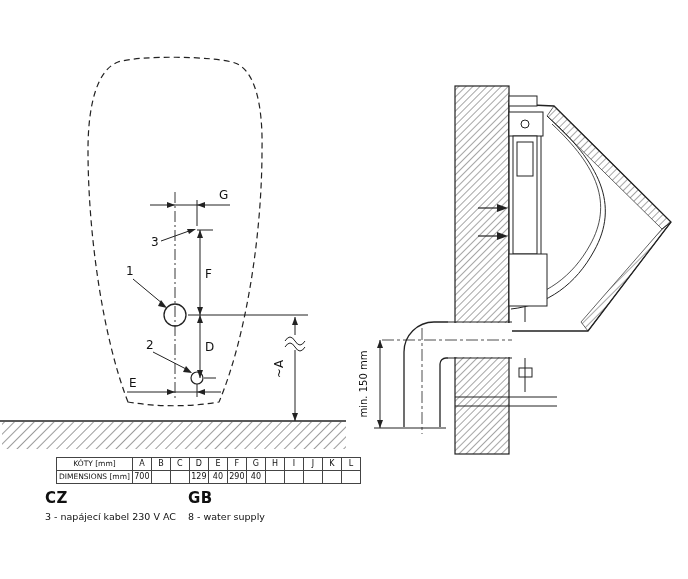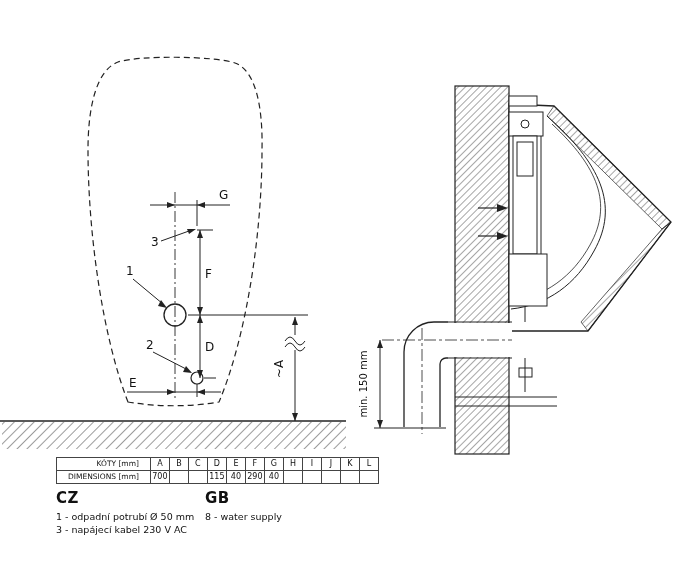--- a/index.html
+++ b/index.html
@@ -2,24 +2,24 @@
 <html><head>
 <meta charset="utf-8">
 <style>
   * { margin:0; padding:0; box-sizing:border-box; }
   html,body { background:#fff; }
   body { width:688px; height:579px; font-family:"DejaVu Sans", sans-serif; color:#111; }
   .page { position:relative; width:688px; height:579px; background:#fff; overflow:hidden; }
   .drawing { position:absolute; top:0; left:0; }
   .dims-table { position:absolute; left:56px; top:457px; border-collapse:collapse; font-size:8px; color:#111; }
   .dims-table td { border:1px solid #444; height:13px; min-width:19px; text-align:center; padding:0 1px; line-height:1; }
-  .dims-table td.lbl { width:74px; min-width:74px; text-align:right; font-size:7.5px; padding:0 11px; white-space:nowrap; }
+  .dims-table td.lbl { width:74px; min-width:74px; text-align:center; font-size:7.5px; padding:0 2px; white-space:nowrap; }
   .legend { position:absolute; top:489px; }
-  .legend-cz { left:56px; }
-  .legend-gb { left:205px; }
+  .legend-cz { left:45px; }
+  .legend-gb { left:188px; }
   .legend h3 { font-size:15px; font-weight:600; margin-bottom:3px; letter-spacing:0.5px; }
   .legend .item { font-size:9.5px; line-height:13px; white-space:nowrap; }
 </style>
 </head>
 <body>
 
 <div class="page">
 
   <svg class="drawing" width="688" height="455" viewBox="0 0 688 455">
     <defs>
@@ -180,36 +180,35 @@
       <td>I</td>
       <td>J</td>
       <td>K</td>
       <td>L</td>
     </tr>
     <tr>
       <td class="lbl">DIMENSIONS [mm]</td>
       <td>700</td>
       <td></td>
       <td></td>
-      <td>115</td>
+      <td>129</td>
       <td>40</td>
       <td>290</td>
       <td>40</td>
       <td></td>
       <td></td>
       <td></td>
       <td></td>
       <td></td>
     </tr>
   </tbody>
     </table>
 
   <div class="legend legend-cz">
     <h3>CZ</h3>
-    <div class="item">1 - odpadní potrubí Ø 50 mm</div>
     <div class="item">3 - napájecí kabel 230 V AC</div>
   </div>
 
   <div class="legend legend-gb">
     <h3>GB</h3>
     <div class="item">8 - water supply</div>
   </div>
 
 </div>
 

